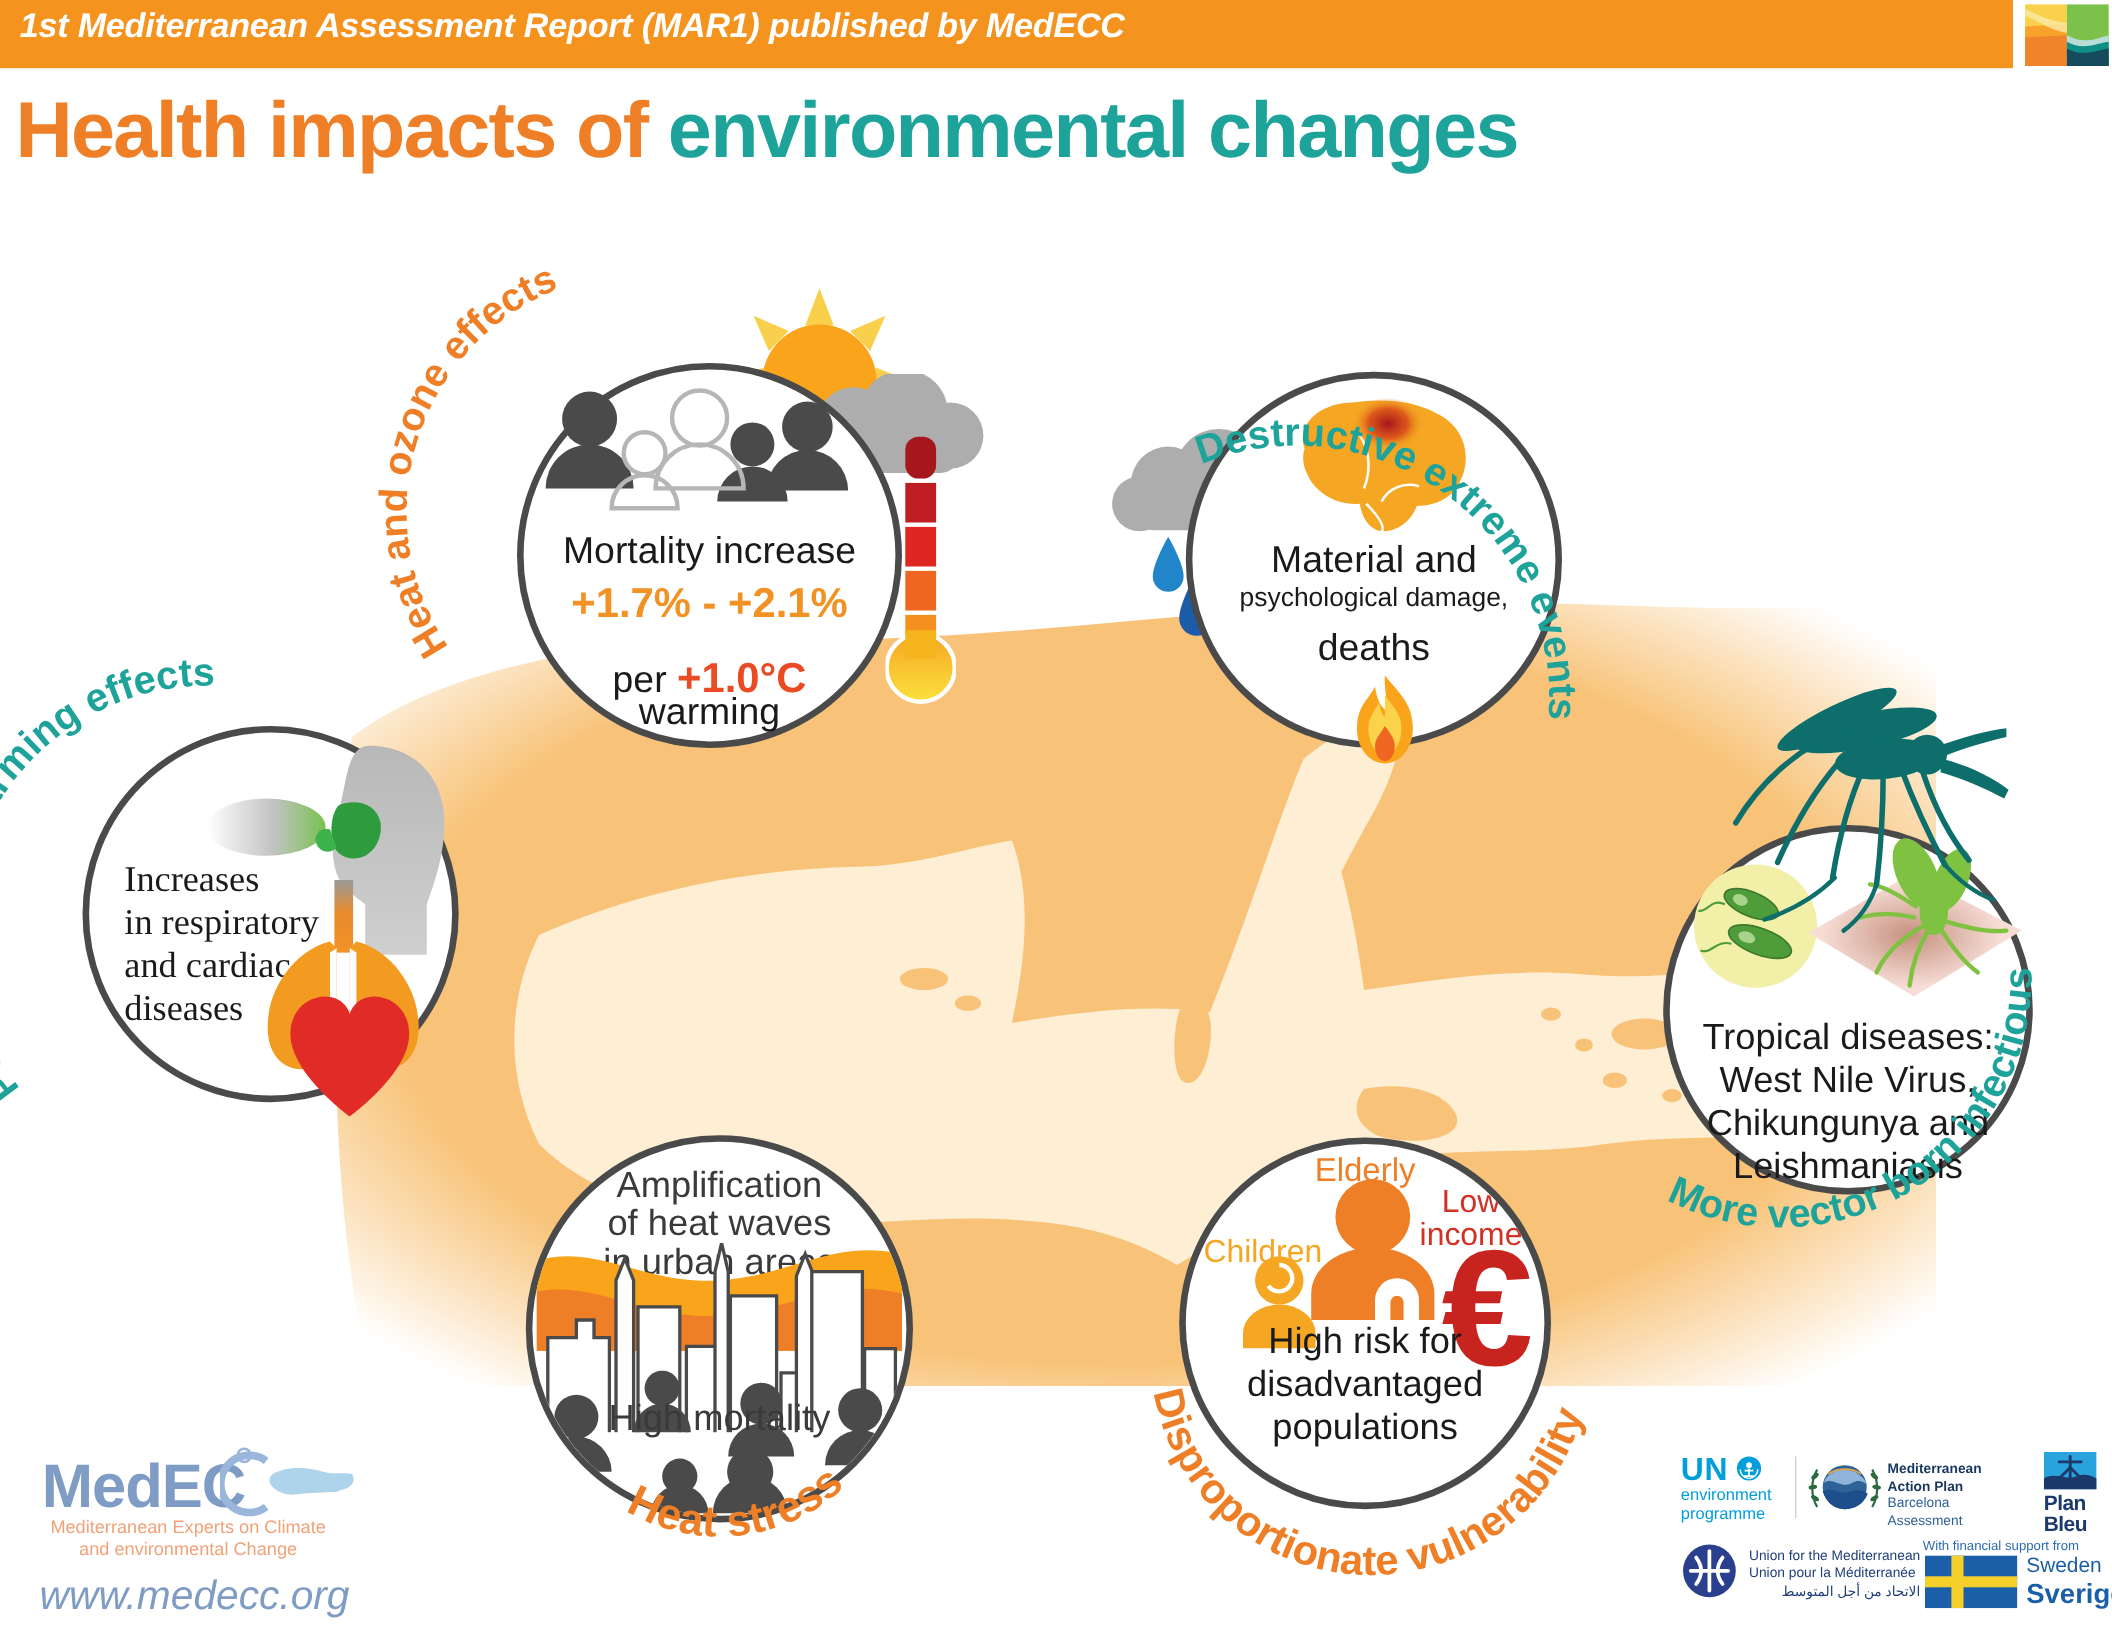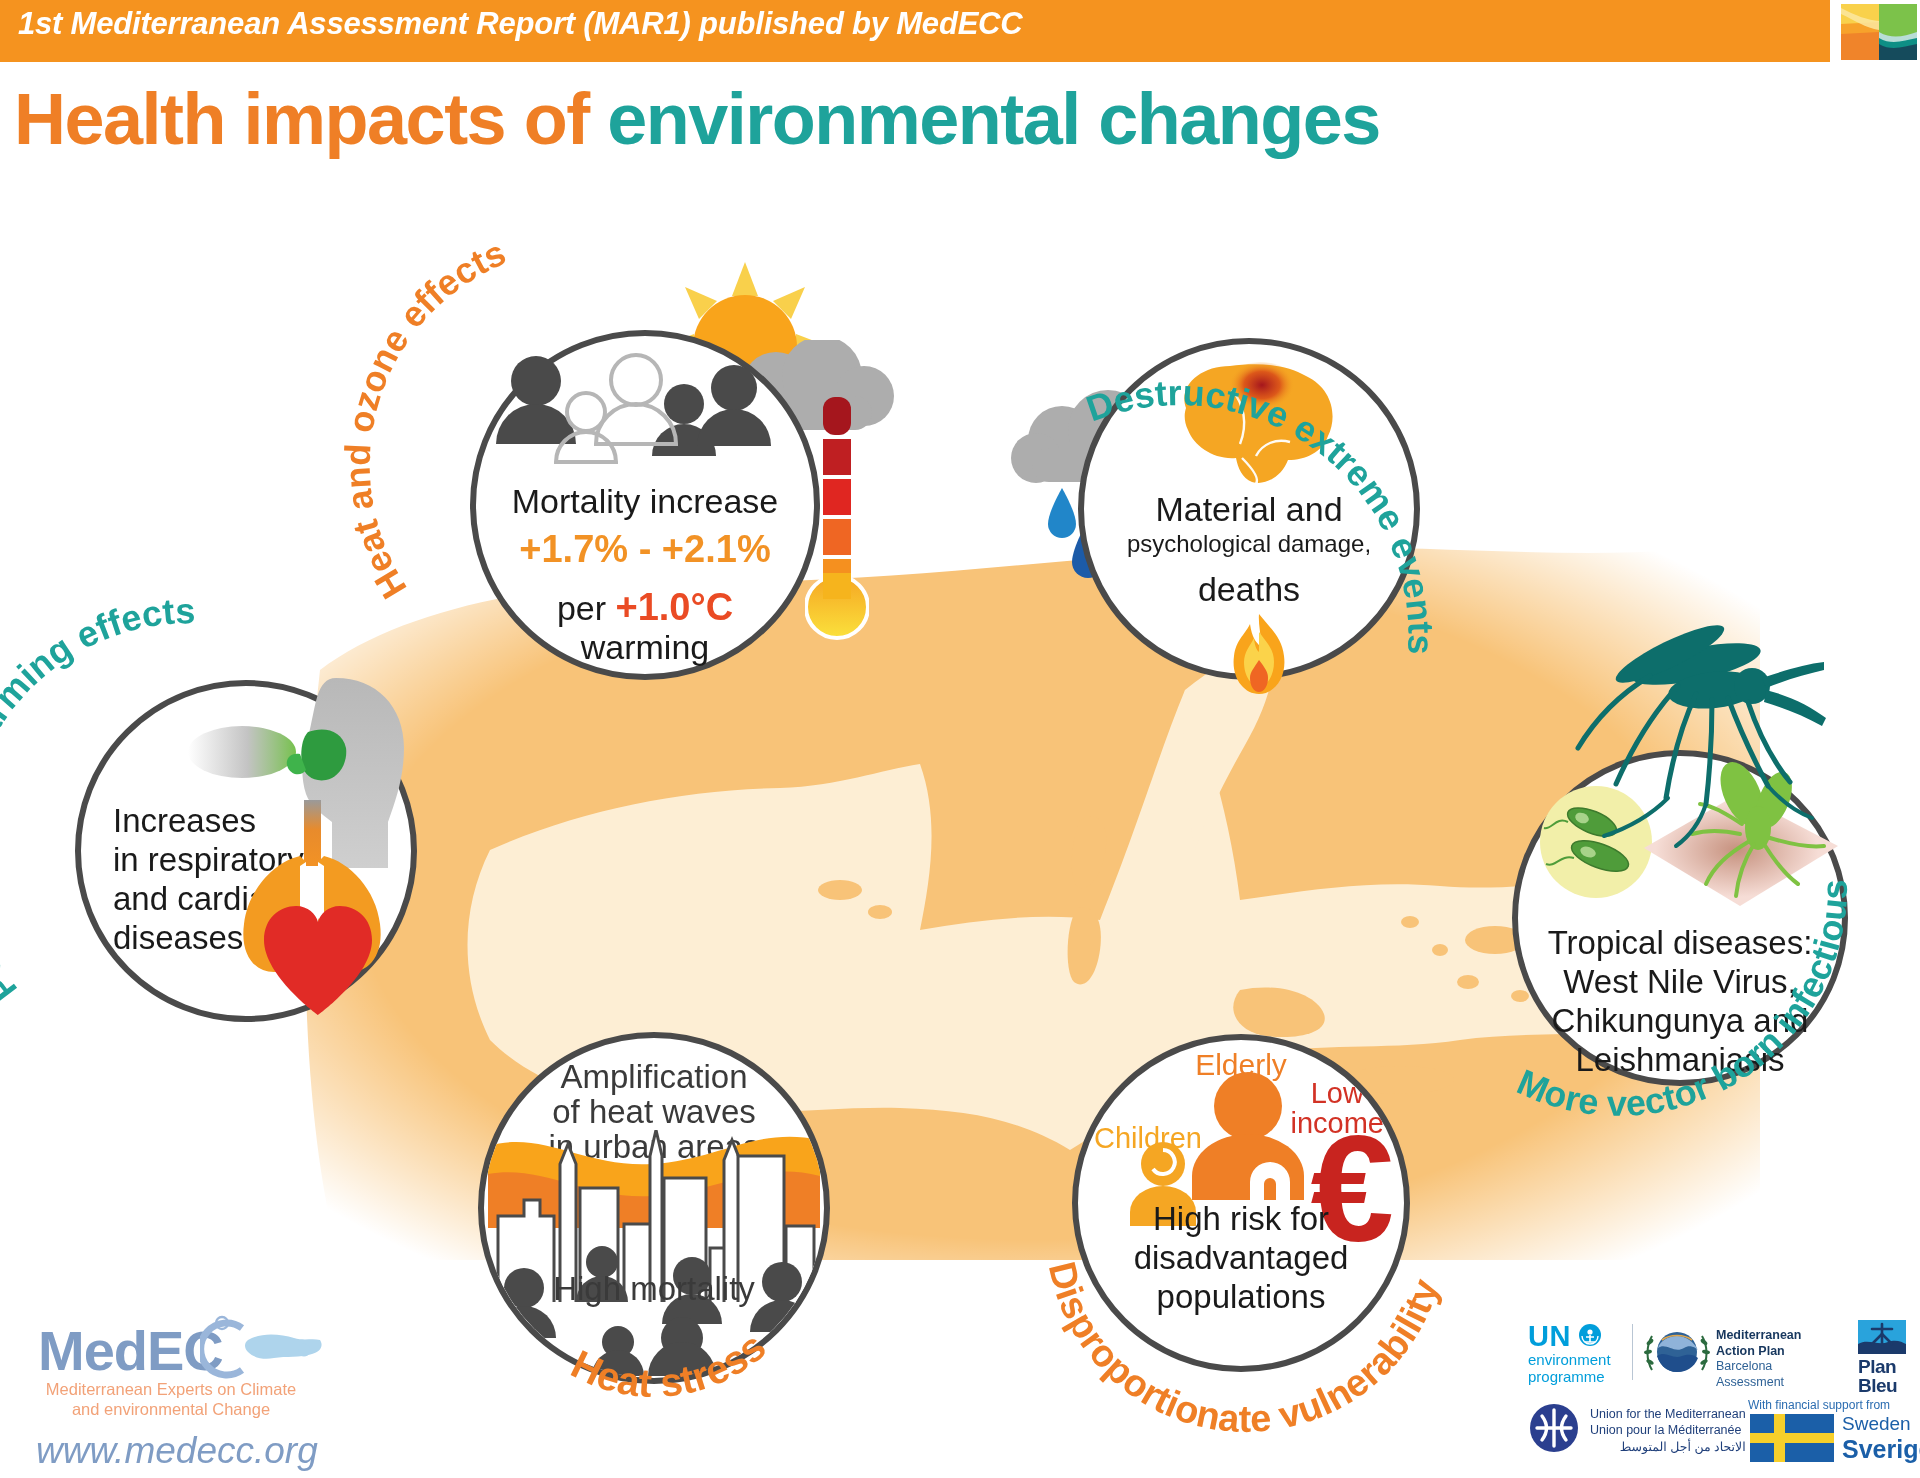--- a/index.html
+++ b/index.html
@@ -202,21 +202,21 @@
       </g>
       <g fill="none" stroke="#b6b6b6" stroke-width="4">
         <circle cx="110" cy="76" r="19"></circle>
           <path d="M80,126 a30,30 0 0 1 60,0 Z"></path>
         <circle cx="160" cy="44" r="25"></circle>
           <path d="M120,108 a40,40 0 0 1 80,0 Z"></path>
       </g>
     </svg>
     <div class="btext" style="top:146px;font-size:34px;color:#1a1a1a;">Mortality increase</div>
     <div class="btext" style="top:192px;font-size:38px;font-weight:bold;color:#f29225;">+1.7% - +2.1%</div>
-    <div class="btext" style="top:250px;font-size:34px;color:#1a1a1a;">
+    <div class="btext" style="top:260px;font-size:34px;color:#1a1a1a;">
       <span>per </span><span style="font-size:38px;font-weight:bold;color:#ea4b24;">+1.0°C</span>
     </div>
     <div class="btext" style="top:292px;font-size:34px;color:#1a1a1a;">warming</div>
   </div>
 
   <div class="arc-label" style="left:380px;top:240px;width:460px;height:460px;">
     <svg viewBox="0 0 460 460" width="460" height="460">
       <defs>
           <path id="arc1" d="M 45,370 A 215,215 0 0 1 370,80" fill="none"></path>
         </defs>
@@ -270,21 +270,21 @@
 
   <div class="arc-label" style="left:988px;top:250px;width:520px;height:520px;">
     <svg viewBox="0 0 520 520" width="520" height="520">
       <defs>
           <path id="arc2" d="M 104,172 A 230,230 0 0 1 420,400" fill="none"></path>
         </defs>
       <text class="arc-t arc-teal"><textPath href="#arc2" startOffset="0%">Destructive extreme events</textPath></text>
     </svg>
   </div>
 
-  <div class="bubble" style="left:75px;top:680px;width:342px;height:342px;">
+  <div class="bubble" style="left:75px;top:660px;width:342px;height:342px;font-family:Liberation Serif, serif;">
     <div class="btext" style="top:116px;font-size:33px;text-align:left;padding-left:32px;width:auto;">Increases</div>
     <div class="btext" style="top:155px;font-size:33px;text-align:left;padding-left:32px;width:auto;">in respiratory</div>
     <div class="btext" style="top:194px;font-size:33px;text-align:left;padding-left:32px;width:auto;">and cardiac</div>
     <div class="btext" style="top:233px;font-size:33px;text-align:left;padding-left:32px;width:auto;">diseases</div>
   </div>
 
   <svg class="art" style="left:150px;top:672px;width:260px;height:200px;" viewBox="0 0 260 200">
     <defs>
       <linearGradient id="smokeg" x1="0" y1="0" x2="1" y2="0">
         <stop offset="0%" stop-color="#b9b9b9" stop-opacity="0"></stop>

